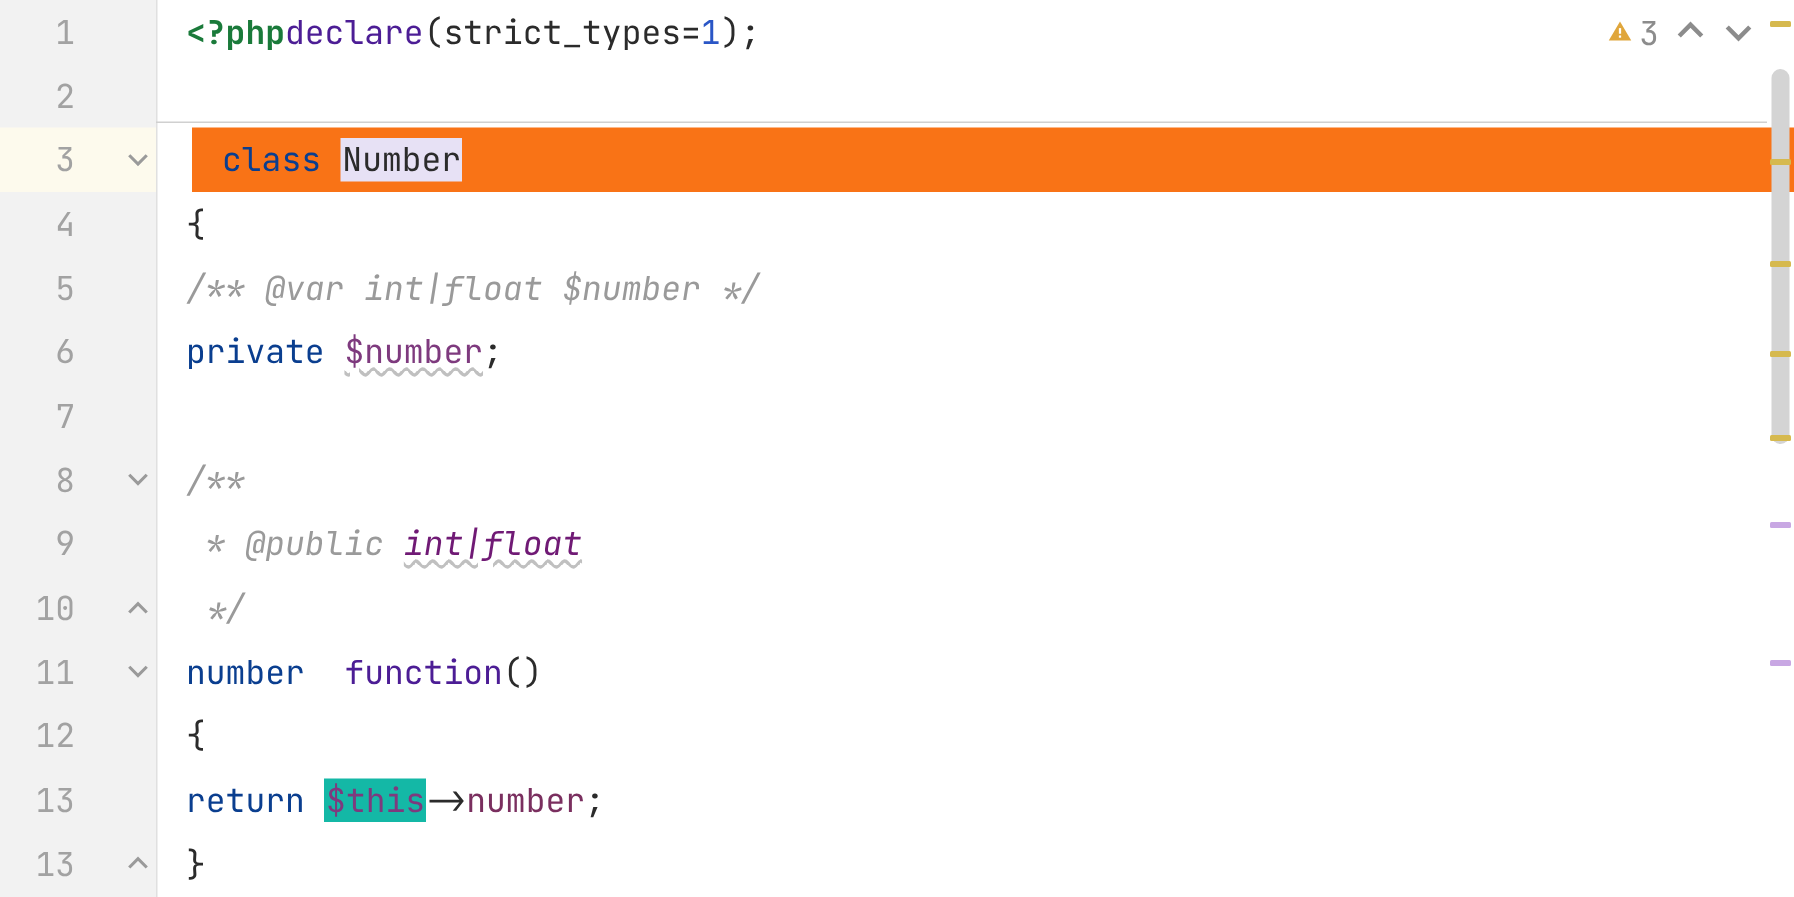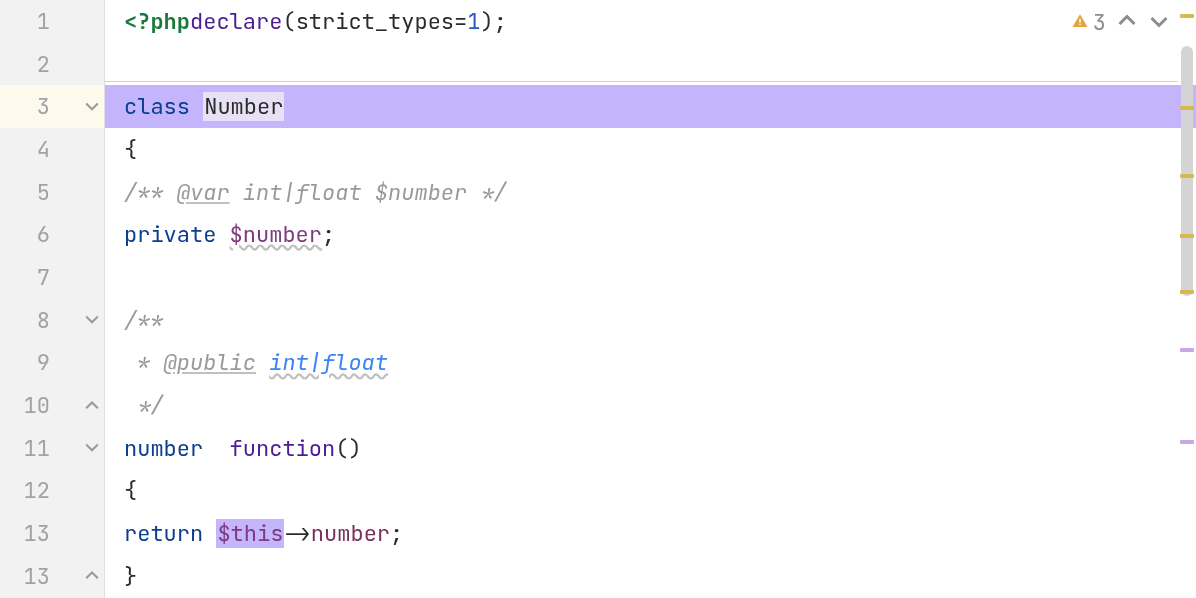--- a/index.html
+++ b/index.html
@@ -5,35 +5,35 @@
   * { margin: 0; padding: 0; box-sizing: border-box; }
   html, body { width: 1196px; height: 598px; overflow: hidden; font-family: "JetBrains Mono", "Fira Code", Menlo, Consolas, monospace; font-size: 22px; background: #ffffff; }
   .editor { display: flex; width: 100%; height: 100%; }
   .gutter { width: 104px; background: #f2f2f2; display: flex; flex-direction: column; color: #a2a2a2; user-select: none; }
   .gutter-row { height: 42.7px; display: flex; align-items: center; justify-content: flex-end; padding-right: 54px; font-size: 22px; position: relative; }
   .gutter-row.highlighted { background: #fdfaed; }
   .fold-icon { position: absolute; right: 4px; top: 50%; transform: translateY(-50%); width: 16px; height: 16px; display: flex; align-items: center; justify-content: center; cursor: pointer; }
   .fold-icon svg { width: 14px; height: 14px; }
   .code-area { flex: 1; position: relative; background: #ffffff; }
   .code-line { height: 42.7px; display: flex; align-items: center; padding-left: 20px; white-space: pre; font-size: 22px; }
-  .code-line.highlighted { background: #c4b5fd; }
+  .code-line.highlighted { background: #f97316; margin-left: 24px; }
   .hr-sep { position: absolute; left: 0; right: 18px; top: 81px; height: 1px; background: #d0d0d0; }
   .tok-tag { color: #1a7a3a; font-weight: 600; }
   .tok-kw { color: #0a3e8f; }
   .tok-fn { color: #4c1d95; }
   .tok-num { color: #2a56c6; }
   .tok-punct { color: #2b2b2b; }
   .tok-class { color: #2b2b2b; }
   .tok-class-bg { background: #e7e1f5; padding: 0 1px; }
   .tok-comment { color: #9a9a9a; font-style: italic; }
-  .tok-doctag { color: #9a9a9a; font-style: italic; text-decoration: underline; text-decoration-color: #c0c0c0; }
-  .tok-doctype { color: #3b82f6; font-style: italic; text-decoration-line: underline; text-decoration-style: wavy; text-decoration-color: #c0c0c0; }
+  .tok-doctag { color: #9a9a9a; font-style: italic; text-decoration-color: #c0c0c0; }
+  .tok-doctype { color: #701a75; font-style: italic; text-decoration-line: underline; text-decoration-style: wavy; text-decoration-color: #c0c0c0; }
   .tok-var { color: #7e3a7e; }
   .tok-var-wavy { text-decoration-line: underline; text-decoration-style: wavy; text-decoration-color: #c0c0c0; }
-  .tok-this-bg { background: #c4b5fd; padding: 0 1px; }
+  .tok-this-bg { background: #14b8a6; padding: 0 1px; }
   .tok-prop { color: #7a2f5f; }
   .top-right { position: absolute; top: 6px; right: 26px; display: flex; align-items: center; gap: 10px; color: #8c8c8c; user-select: none; }
   .warn-badge { display: flex; align-items: center; gap: 4px; }
   .warn-badge svg { width: 18px; height: 18px; }
   .nav-arrow { cursor: pointer; padding: 2px; }
   .nav-arrow svg { width: 18px; height: 18px; }
   .scrollbar { position: absolute; right: 0; top: 0; width: 18px; height: 100%; }
   .scrollbar-thumb { position: absolute; right: 3px; top: 46px; width: 12px; height: 250px; background: #d4d4d4; border-radius: 6px; }
   .marker { position: absolute; right: 2px; width: 14px; height: 4px; border-radius: 1px; }
   .marker.yellow { background: #d6b94e; }

